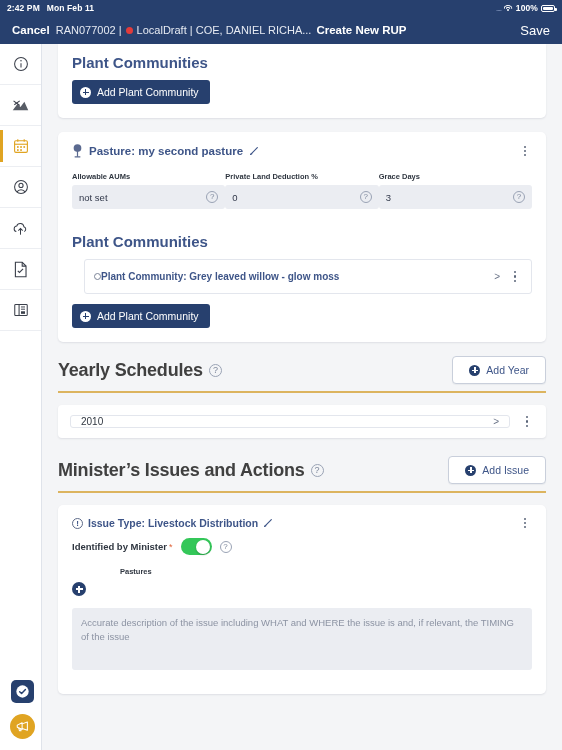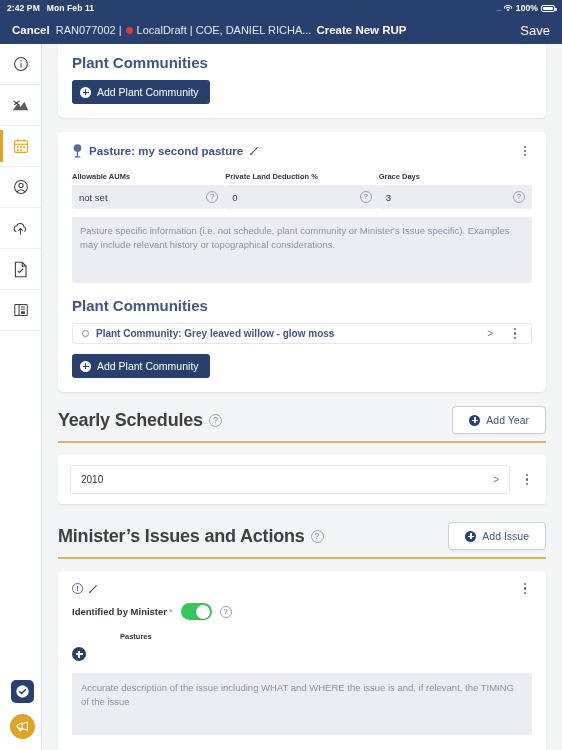--- a/index.html
+++ b/index.html
@@ -108,43 +108,43 @@
   .plus-d::after { top:2.5px; bottom:2.5px; left:4.7px; width:1.6px; }
 
   
   .pasture-head { display:flex; align-items:center; gap:6px; margin-bottom: 14px; }
   .pasture-title { font-size: 11.5px; font-weight: bold; color:#3e5588; }
   .pasture-title .nm { font-weight: bold; }
   .kebab { width: 14px; display:flex; flex-direction:column; align-items:center; gap:2px; margin-left:auto; cursor:pointer;}
   .kebab i { width: 2.2px; height: 2.2px; border-radius:50%; background:#5a6478; display:block; }
 
   
-  .field-row { display: flex; gap: 0; margin-bottom: 8px; }
+  .field-row { display: flex; gap: 0; margin-bottom: 24px; }
   .field { flex: 1; }
   .field-label { font-size: 7.5px; font-weight: bold; color: #2f3640; margin-bottom: 4px; }
   .field-box {
     background:#ebedf2; border:none; border-radius: 3px; height: 24px;
     display:flex; align-items:center; padding: 0 7px;
     font-size: 9.5px; color: #31384a;
   }
   .field-box .val { flex: 1; }
   .help {
     width: 12px; height: 12px; border-radius: 50%; border: 1px solid #9aa3b5;
     color: #7d879b; font-size: 8px; line-height: 10px; text-align: center; flex: none; cursor: pointer;
   }
   .notes-label { font-size: 7.5px; font-weight: bold; color: #2f3640; margin-bottom: 4px; }
   .notes-box {
     background:#ebedf2; border-radius: 3px; min-height: 66px;
     padding: 7px 8px; font-size: 9.5px; color: #8c93a3; line-height: 1.45;
   }
 
   
   .pc-row {
-    display:flex; align-items:center; gap: 7px; border: 1px solid #e3e6ed; border-radius: 3px;
-    padding: 4px 9px; background:#fff; margin-bottom: 10px;
+    display:flex; align-items:center; border: 1px solid #e3e6ed; border-radius: 3px;
+    padding: 11px 9px; background:#fff; margin-bottom: 10px; margin-left: 12px;
   }
   .pc-circle { width: 7px; height: 7px; border-radius:50%; border:1px solid #6d7party; border:1px solid #7b8497; flex:none;}
   .pc-text { font-size: 10px; font-weight: bold; color:#3e5588; flex:1; }
   .chev { color:#6b7governor; color:#6b7párrafo; color:#6b7488; font-size: 10px; }
 
   
   .section-head { margin: 2px 16px 0 16px; display:flex; align-items:center; }
   .section-title { font-size: 18px; font-weight: bold; color: #404040; letter-spacing:-.2px; }
   .help-lg {
     width: 13px; height: 13px; border-radius: 50%; border: 1px solid #9aa3b5;
@@ -153,21 +153,21 @@
   .section-head .btn-outline { margin-left:auto;text-align:center; }
   .gold-rule { height: 2px; background: #dcb45f; margin: 7px 16px 12px 16px; }
 
   
   .list-card {
     background:#ffffff; border-radius: 4px; margin: 0 16px 18px 16px; padding: 10px 12px;
     box-shadow: 0 1px 2px rgba(28,40,65,.10);
     display:flex; align-items:center;
   }
   .lr-inner {
-    flex:1; border:1px solid #e3e6ed; border-radius:3px; padding: 8px 10px;
+    flex:1; border:1px solid #e3e6ed; border-radius:3px; padding: 0 10px;
     display:flex; align-items:center; font-size: 10px; color:#2f3640;
   }
   .lr-inner .lbl { flex:1; }
 
   
   .issue-head { display:flex; align-items:center; gap:5px; }
   .issue-title { font-size: 10.5px; font-weight: bold; color:#3e5588; }
   .excl {
     width: 11px; height: 11px; border-radius:50%; border:1px solid #5d6a88; color:#3e5588;
     font-size: 8px; line-height: 9px; text-align:center; font-weight:bold; flex:none;
@@ -378,21 +378,20 @@
         </div>
         <div class="field">
           <div class="field-label">Grace Days</div>
           <div class="field-box">
             <span class="val">3</span>
             <span class="help">?</span>
           </div>
         </div>
       </div>
 
-      <div class="notes-box">Pasture specific information (i.e. not schedule, plant community or Minister's Issue specific). Examples may include relevant history or topographical considerations.</div>
 
       <div class="sec-label" style="margin-top:14px;">Plant Communities</div>
 
       <div class="pc-row">
         <span class="pc-circle"></span>
         <span class="pc-text">Plant Community: Grey leaved willow - glow moss</span>
         <span class="chev">&gt;</span>
         <span class="kebab" style="margin-left:8px;">
             <i></i>
             <i></i>
@@ -434,20 +433,21 @@
       <button class="btn-outline">
         <span class="plus-d"></span>
         <span>Add Issue</span>
       </button>
     </div>
     <div class="gold-rule"></div>
 
     <div class="card">
       <div class="issue-head">
         <span class="excl">!</span>
+        <span class="issue-title">Issue Type: Livestock Distribution</span>
         <span class="edit-pen">
           <svg width="10" height="10" viewBox="0 0 12 12" fill="none" stroke="#3e5588" stroke-width="1.4" stroke-linecap="round">
             <line x1="2" y1="10" x2="10" y2="2"></line>
               <line x1="2" y1="10" x2="3.4" y2="9.4"></line>
           </svg>
         </span>
         <span class="kebab">
             <i></i>
             <i></i>
             <i></i>

